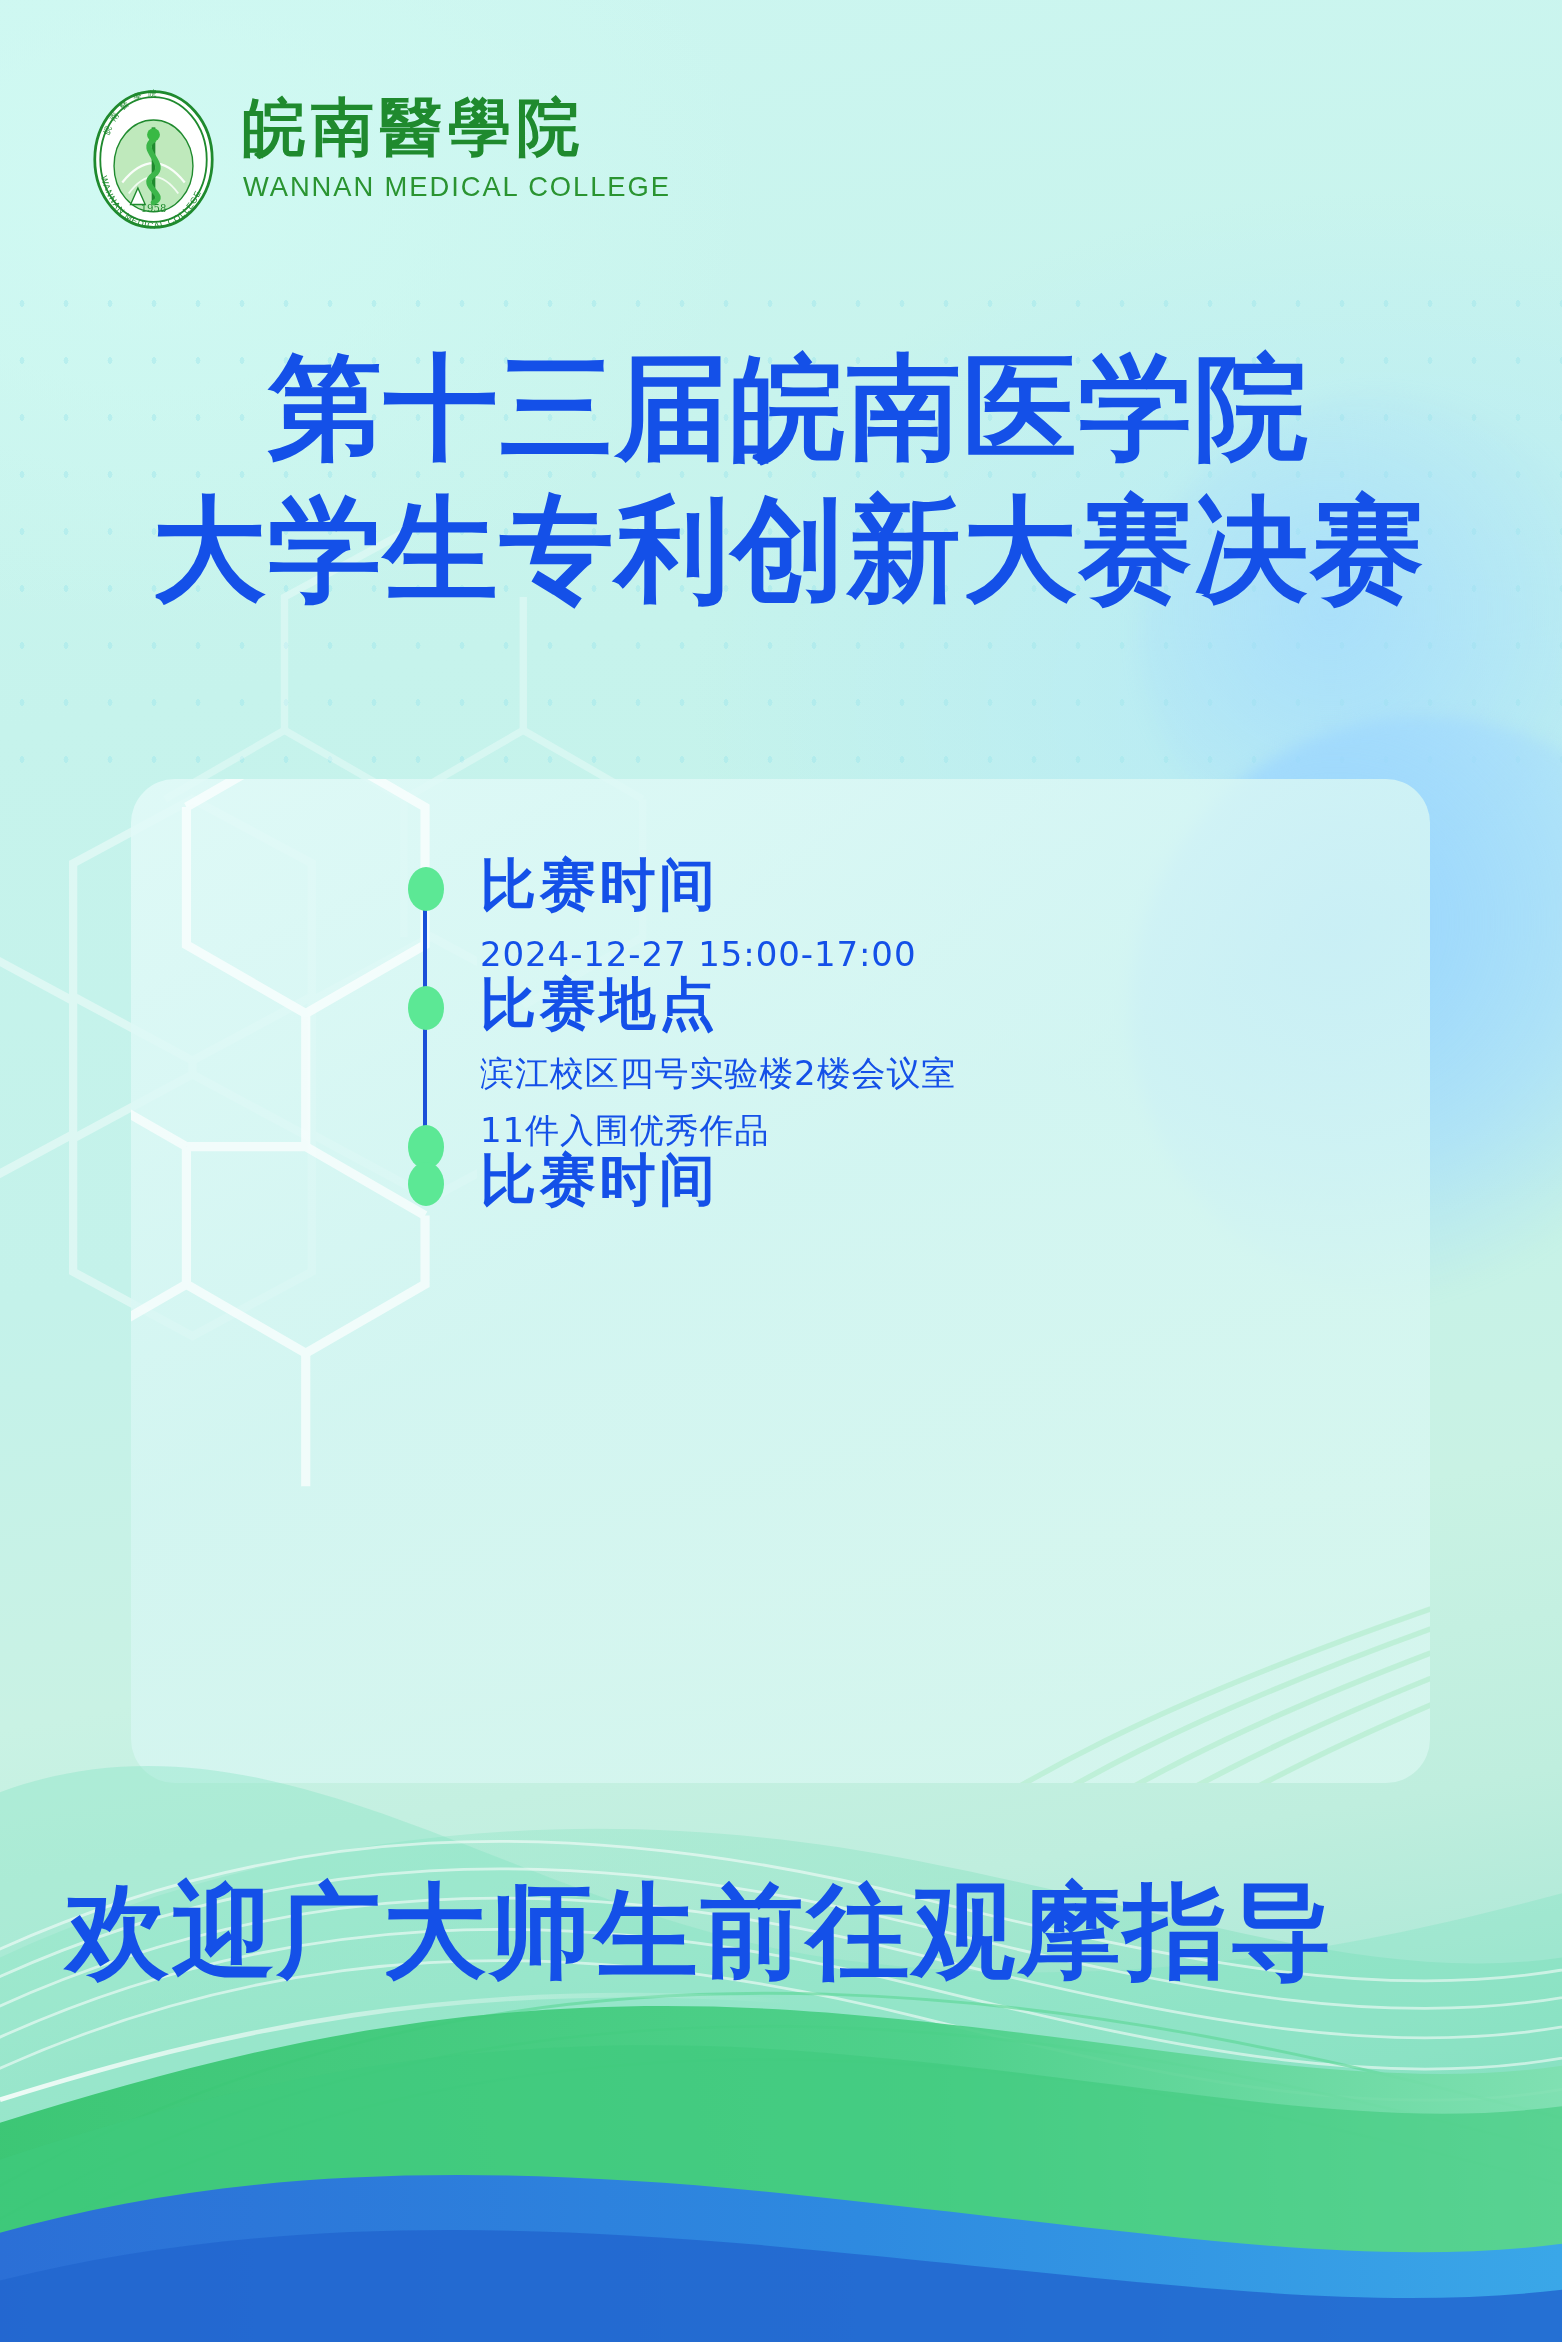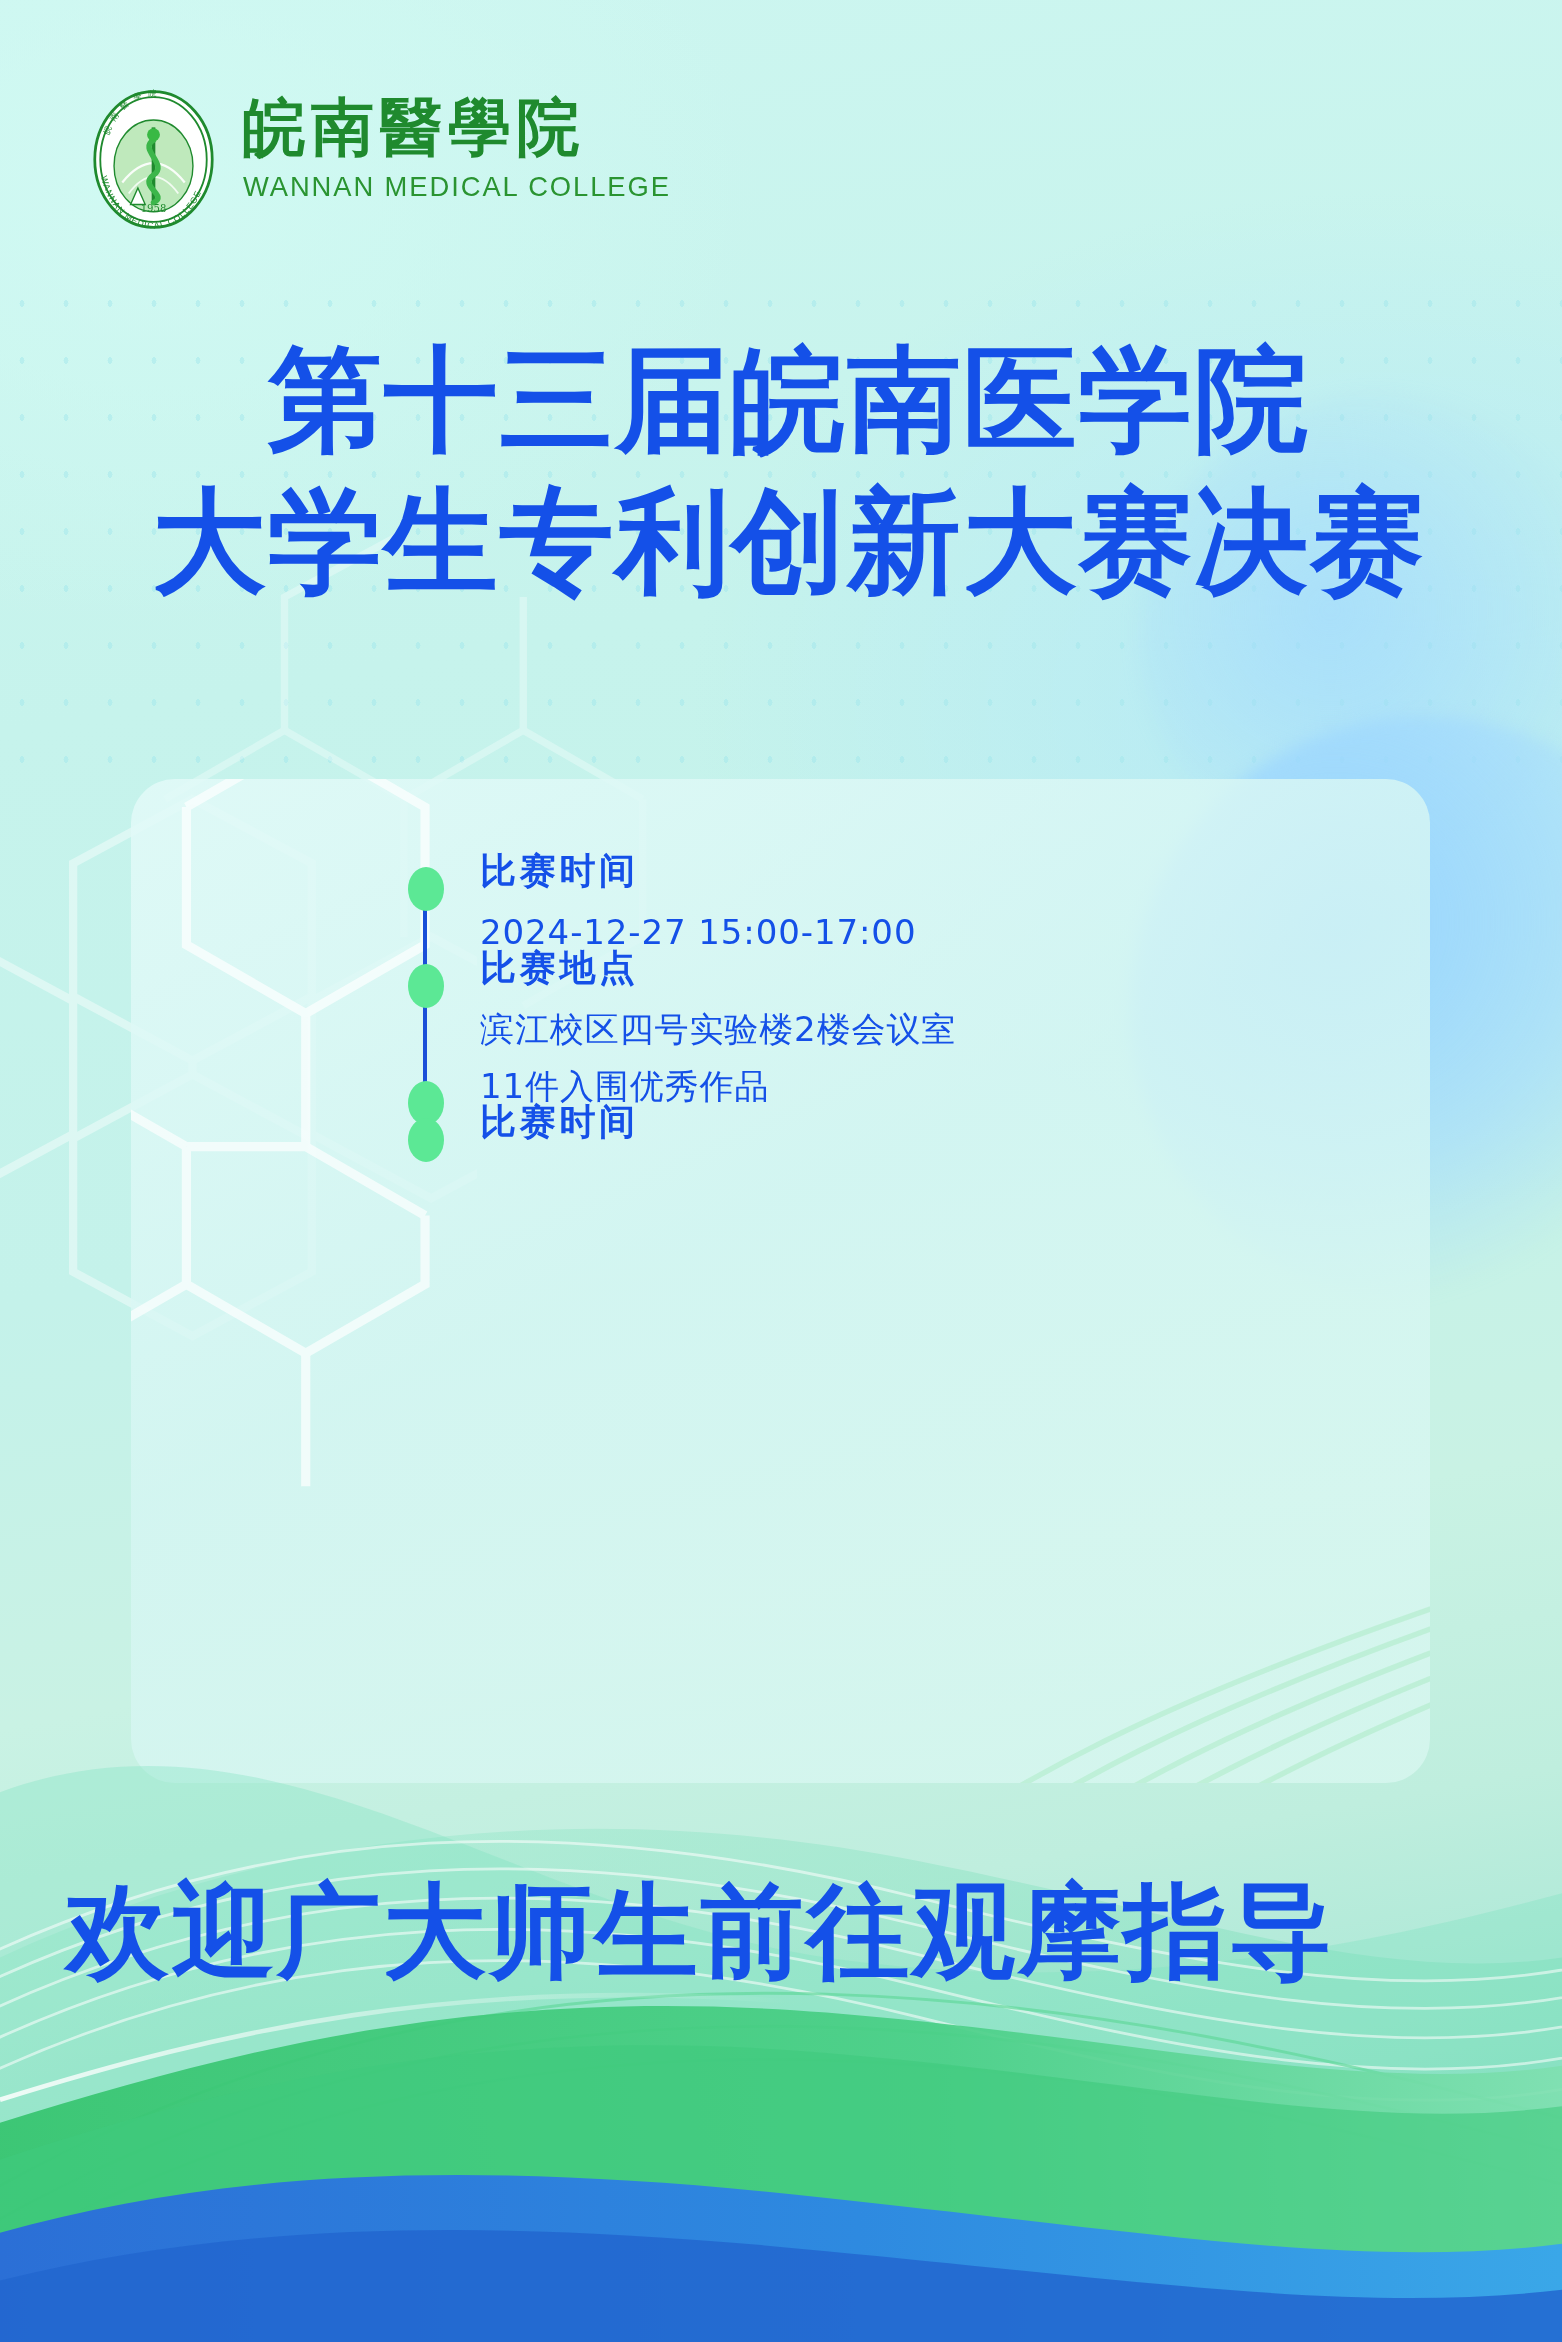--- a/index.html
+++ b/index.html
@@ -68,21 +68,21 @@
     color:#2a9431;
     margin-top:11px;
     white-space:nowrap;
     transform:scaleX(.96);
     transform-origin:left center;
   }
 
   
   .title-block{ position:absolute; left:0; top:349px; width:1562px; text-align:center; }
   .title-line{
-    font-family:Liberation Mono, monospace;
+    font-family:Liberation Serif, serif;
     font-weight:bold;
     color:#1450e8;
     line-height:1.06;
     letter-spacing:1.8px;
     white-space:nowrap;
     padding-left:16px;
   }
   .title-line1{ font-size:114px; }
   .title-line2{ font-size:114px; margin-top:21px; }
 
@@ -104,23 +104,23 @@
     width:3.7px; background:#1b4fd8;
   }
   .tl-item{ position:relative; padding-left:211px; }
   .tl-item + .tl-item{ }
   .tl-dot{
     position:absolute; left:139px; top:13px;
     width:36px; height:44px; border-radius:50%;
     background:#5ce895;
   }
   .tl-label{
-    font-family:Liberation Mono, monospace;
+    font-family:Liberation Sans, sans-serif;
     font-weight:bold;
-    font-size:36px;
+    font-size:56px;
     color:#1450e8;
     letter-spacing:3.7px;
     line-height:1.1;
   }
   .tl-value{
     font-family:"DejaVu Sans", sans-serif;
     font-size:34px;
     color:#1450e8;
     letter-spacing:0.9px;
     line-height:1.1;

